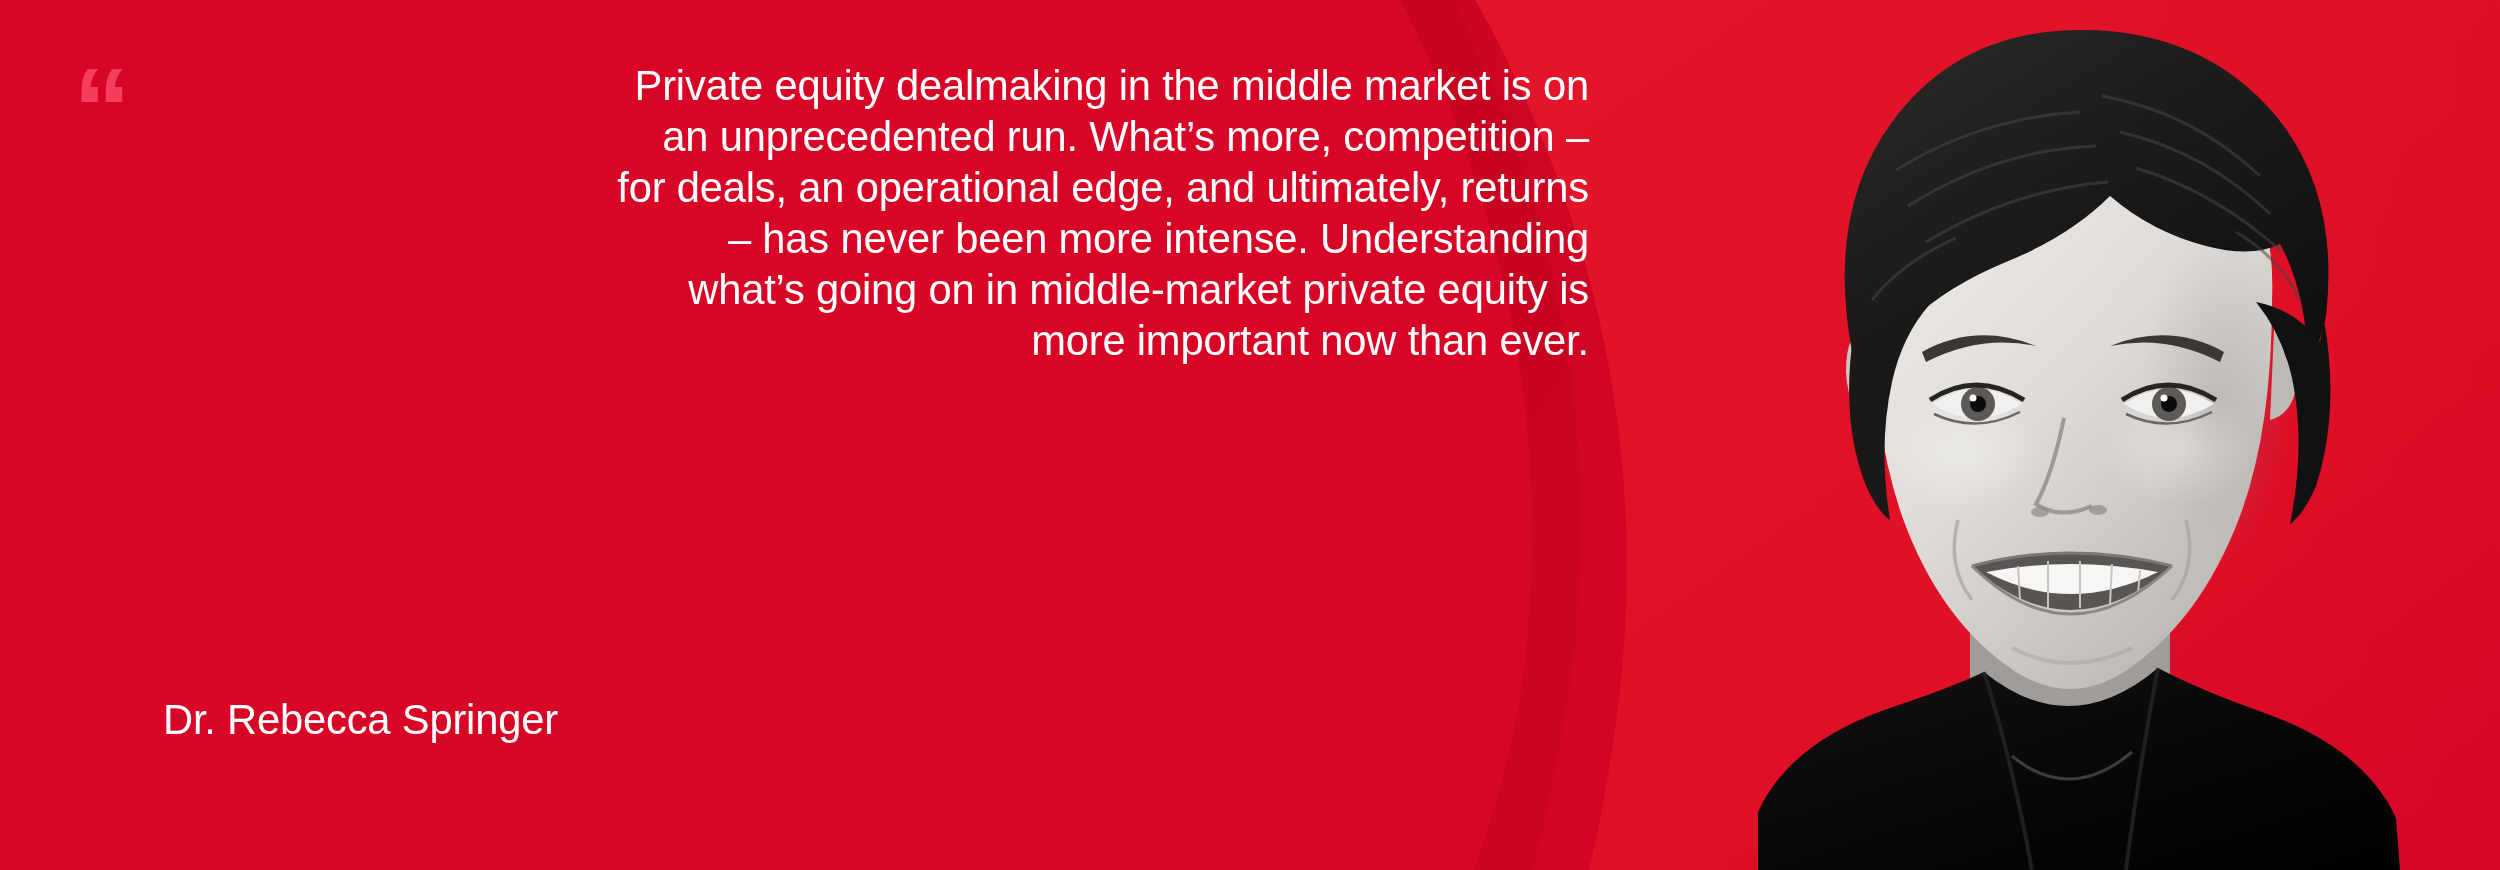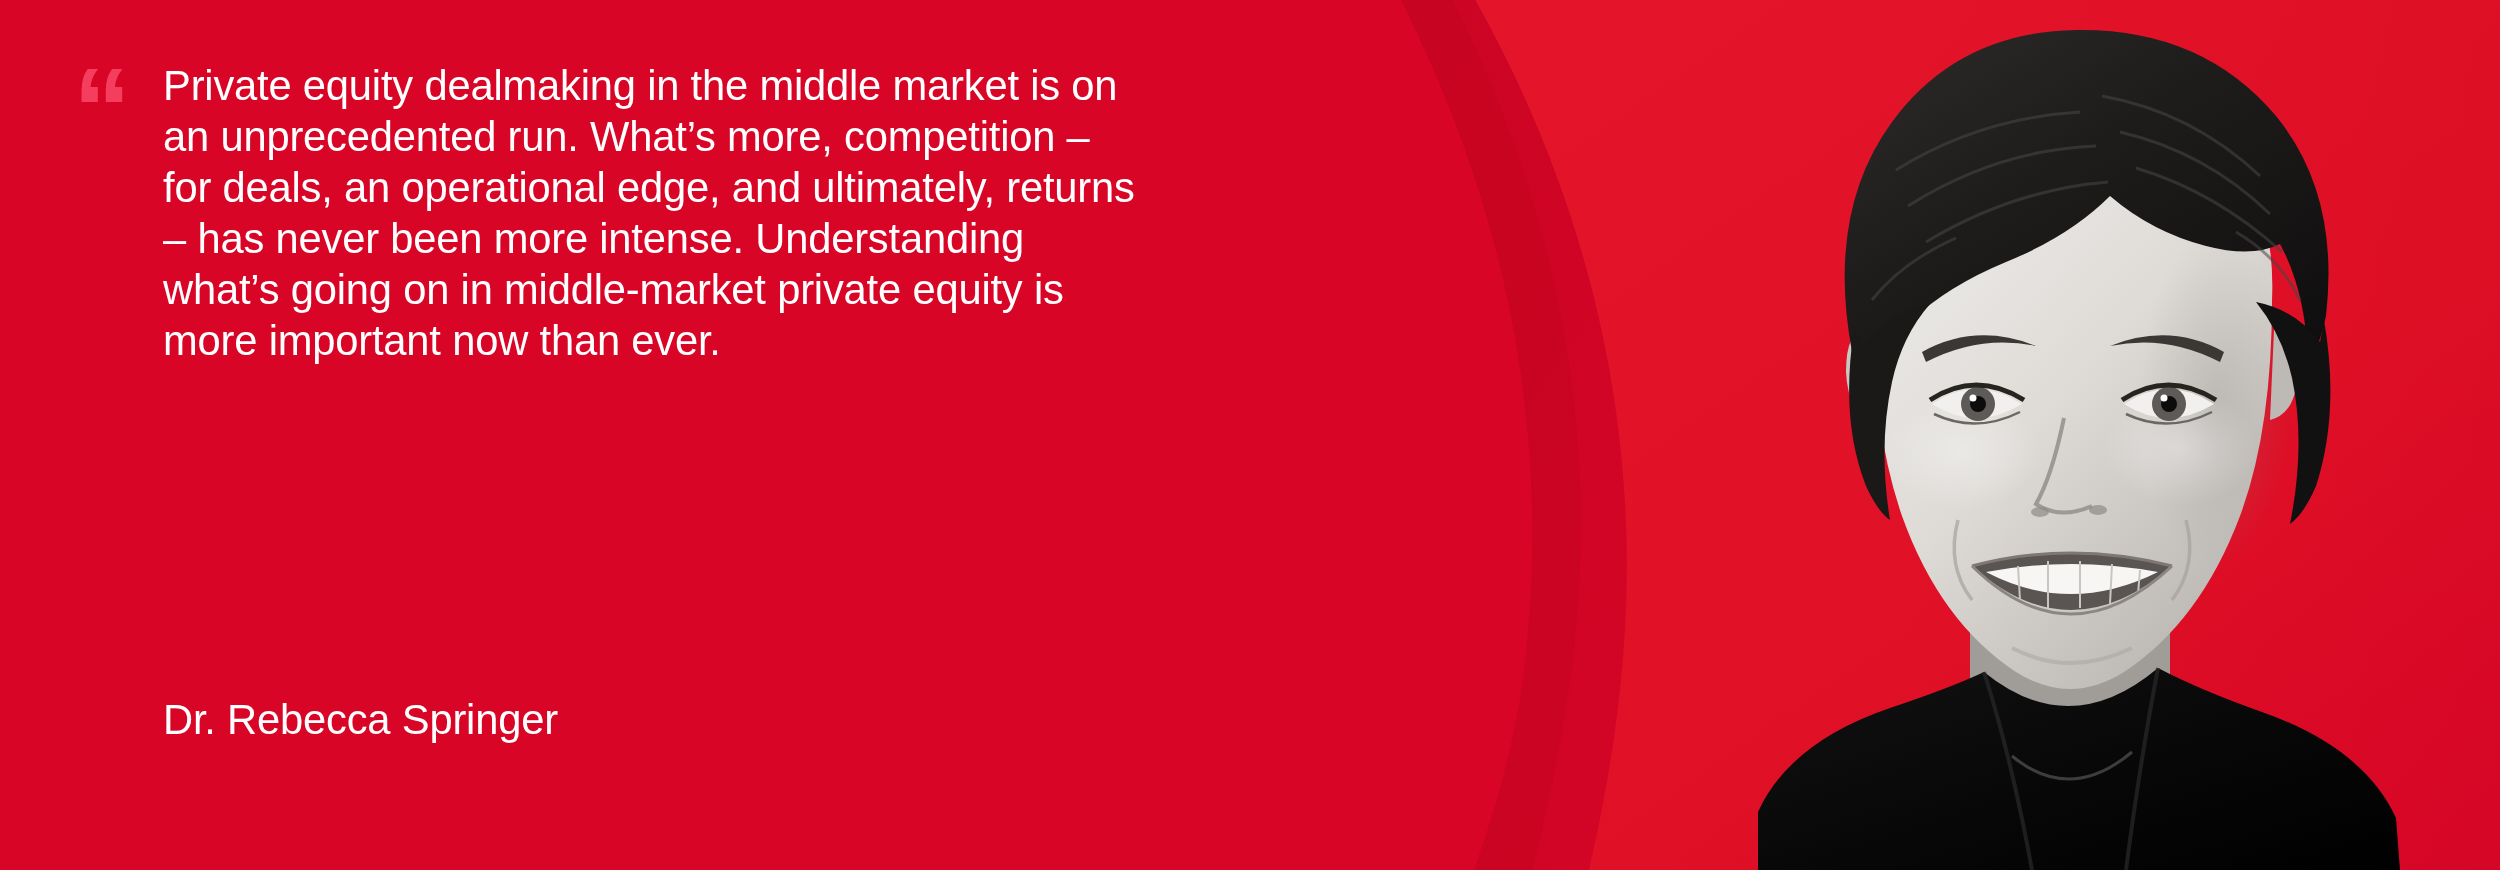--- a/index.html
+++ b/index.html
@@ -34,20 +34,21 @@
     font-size:116px;
     line-height:1;
     font-weight:700;
     letter-spacing:-2px;
     font-family:"Liberation Sans","DejaVu Sans",sans-serif;
     user-select:none;
   }
   #quote-lines{
     margin-left:90px;
     padding-top:8px;
+    text-align:right;
   }
   .q-line{
     color:#ffffff;
     font-size:43px;
     line-height:51px;
     font-weight:300;
     letter-spacing:-0.2px;
     white-space:nowrap;
     font-family:"Liberation Sans","DejaVu Sans",sans-serif;
     transform:scaleX(0.97);

